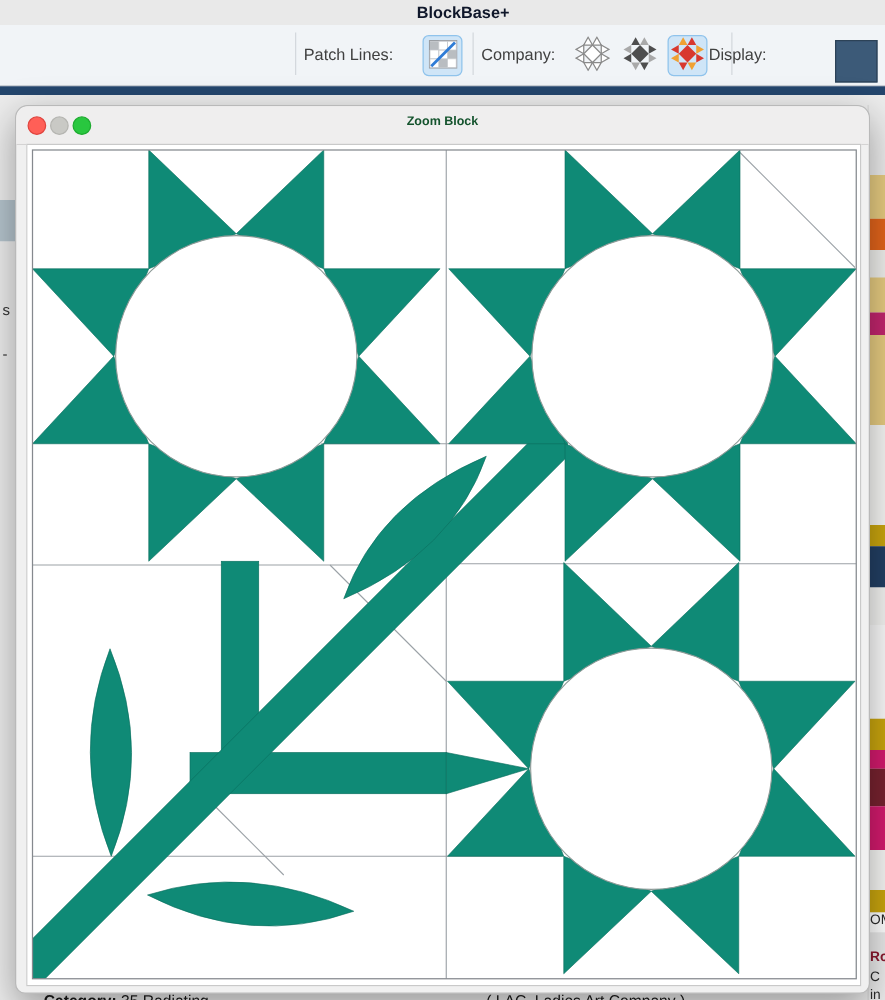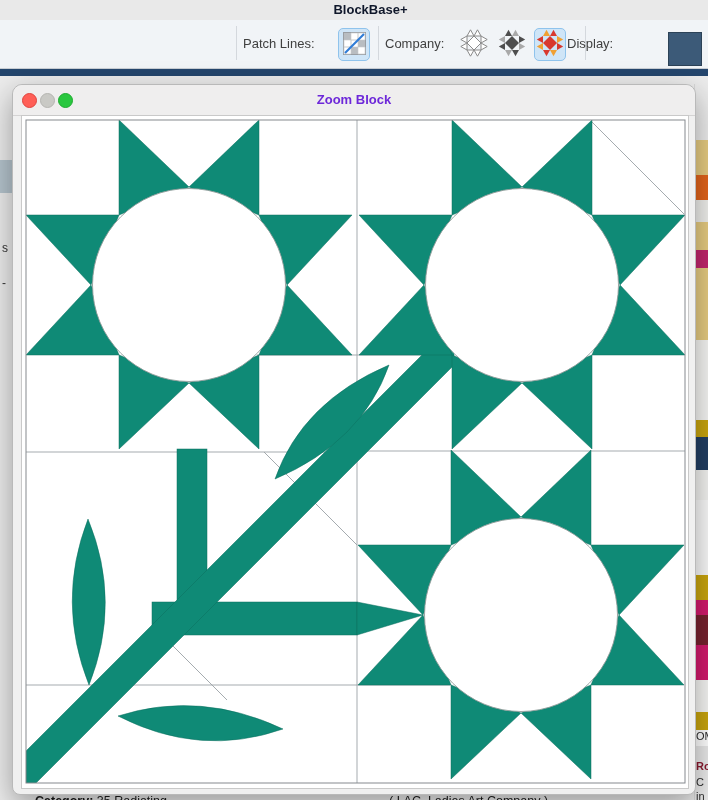--- a/index.html
+++ b/index.html
@@ -18,21 +18,21 @@
   .tb-btn{position:absolute;top:8px;width:32px;height:33px;border-radius:5px;border:1px solid transparent;
           display:flex;align-items:center;justify-content:center;background:transparent;padding:0;}
   .tb-btn.selected{background:#cfe5f7;border-color:#8fc3ec;}
   .swatch{position:absolute;left:668px;top:12px;width:32px;height:32px;background:#3c5a78;border:1px solid #2c4257;}
   
   .navy-strip{position:absolute;left:0;top:69px;width:708px;height:7px;background:#24466d;}
   
   .zoom-window{position:absolute;left:12px;top:84px;width:684px;height:711px;background:#f0f0f0;
     border-radius:10px 10px 8px 8px;border:1px solid #b9b9b9;box-shadow:0 10px 30px rgba(0,0,0,.35);box-sizing:border-box;}
   .zw-titlebar{position:absolute;left:0;top:0;right:0;height:30px;background:#efeeee;border-bottom:1px solid #d4d3d3;border-radius:10px 10px 0 0;}
-  .zw-title{position:absolute;left:0;right:0;top:7px;text-align:center;font-size:13px;font-weight:bold;color:#6d28d9;}
+  .zw-title{position:absolute;left:0;right:0;top:7px;text-align:center;font-size:10px;font-weight:bold;color:#14532d;}
   .light{position:absolute;top:8px;width:13px;height:13px;border-radius:50%;}
   .light.red{left:9px;background:#ff5f57;border:0.5px solid #e0443e;}
   .light.gray{left:27px;background:#c9c9c5;border:0.5px solid #b5b5b1;}
   .light.green{left:45px;background:#29c73f;border:0.5px solid #1dab2f;}
   .zw-canvas{position:absolute;left:8px;top:30px;width:668px;height:674px;background:#fff;border:1px solid #c9c9c9;box-sizing:border-box;}
   .zw-canvas svg{display:block;}
   
   .left-edge{position:absolute;left:0;top:76px;width:12px;height:724px;background:#ececec;}
   .le-select{position:absolute;left:0;top:84px;width:12px;height:33px;background:#b5c4cd;}
   .le-text{position:absolute;left:2px;font-size:12px;color:#333;}

